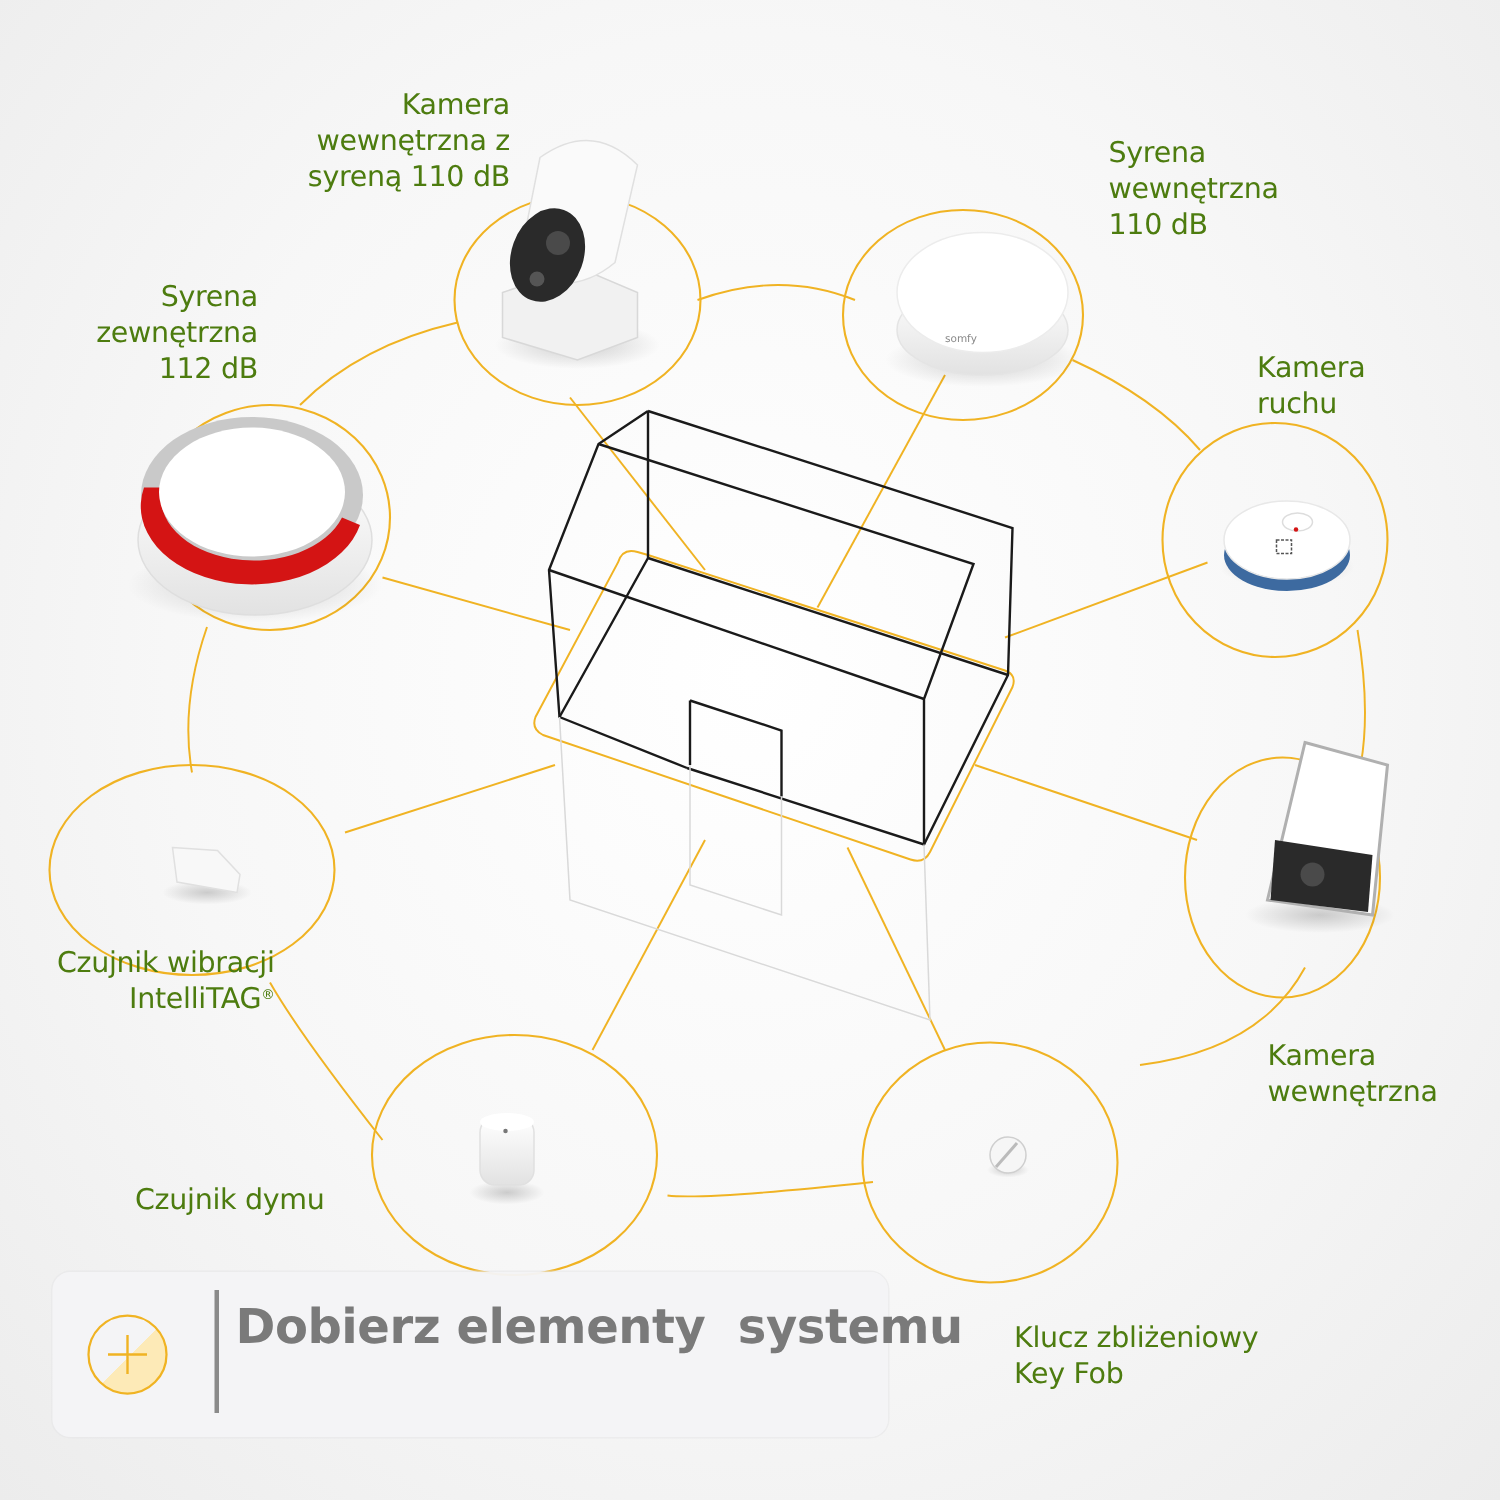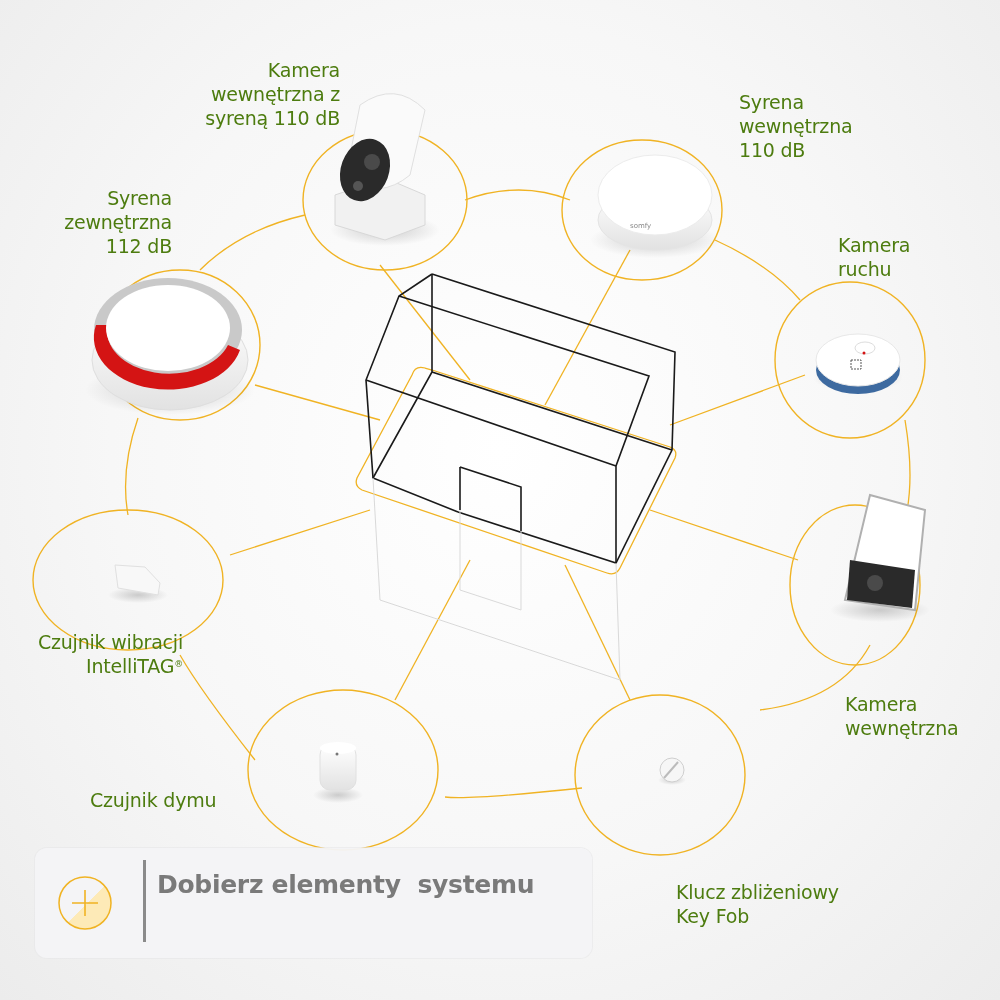--- a/index.html
+++ b/index.html
@@ -22,21 +22,21 @@
     background: rgba(244,244,246,0.96); border-radius: 12px;
     box-shadow: 0 0 0 1px rgba(230,230,232,0.6);
   }
   .cta-icon {
     position: absolute; left: 22px; top: 27px; width: 56px; height: 56px;
   }
   .cta-divider {
     position: absolute; left: 108px; top: 12px; width: 3px; height: 82px; background: #8a8a8a;
   }
   .cta-text {
-    position: absolute; left: 122px; top: 20px; color: #7a7a7a; font-size: 25px;
+    position: absolute; left: 122px; top: 20px; color: #7a7a7a; font-size: 32px;
     line-height: 33px; font-weight: bold; letter-spacing: -0.3px;
   }
   .cta-text span { display: block; white-space: pre; }
 </style>
 </head>
 <body>
 
 <svg class="scene" viewBox="0 0 1000 1000" xmlns="http://www.w3.org/2000/svg">
   <defs>
     <radialGradient id="shadow" cx="50%" cy="50%" r="50%">

